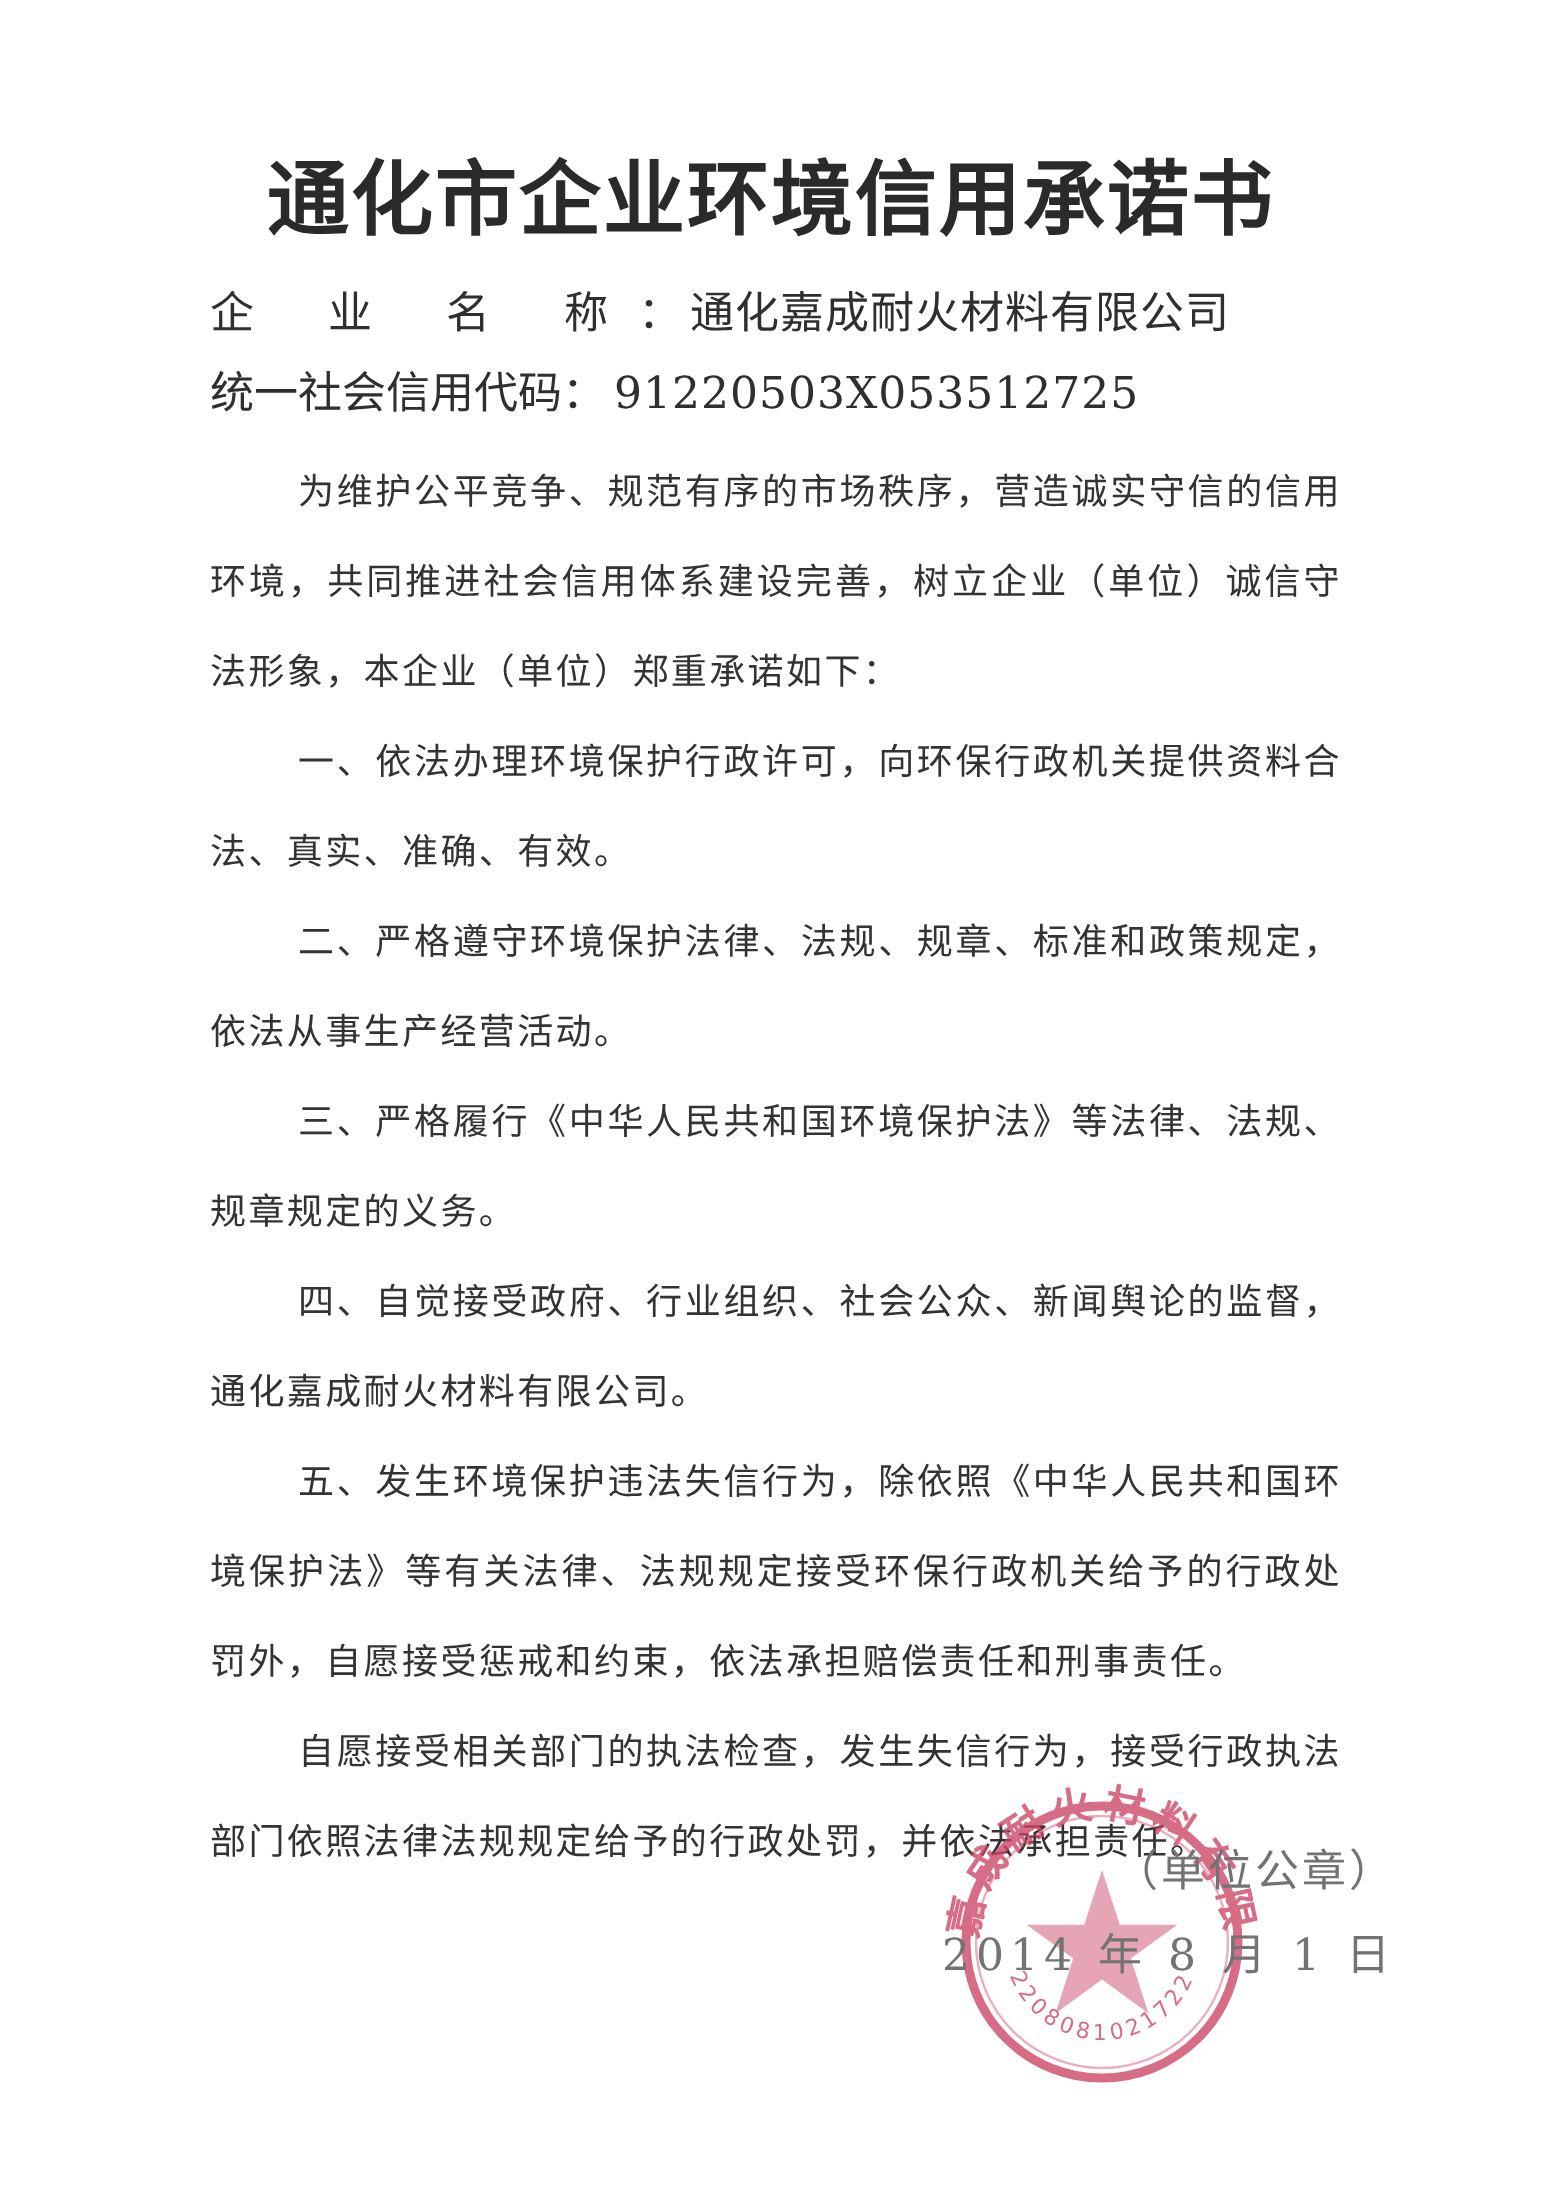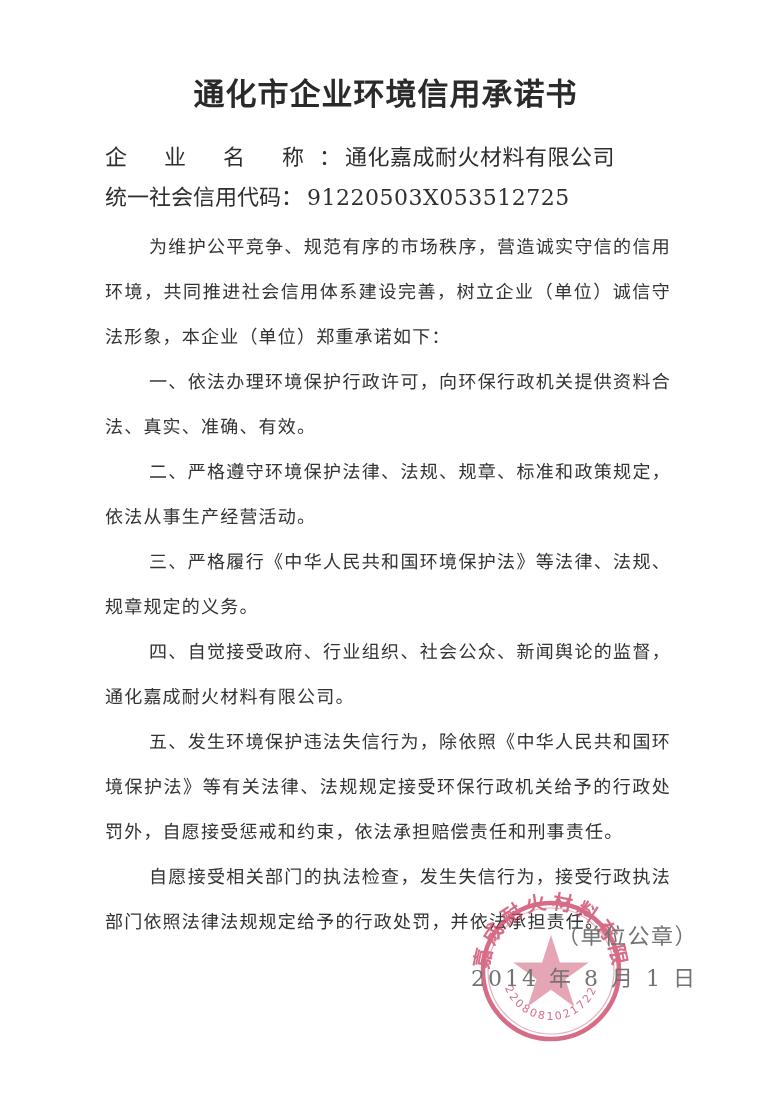--- a/index.html
+++ b/index.html
@@ -22,21 +22,21 @@
   }
 
   
   .doc-title {
     position: absolute;
     left: 0;
     top: 76px;
     width: 771px;
     text-align: center;
     font-family: "DejaVu Serif", "Liberation Serif", serif;
-    font-size: 31px;
+    font-size: 41px;
     font-weight: bold;
     letter-spacing: 1px;
     color: #2a2a2a;
     line-height: 1.2;
   }
 
   
   .header-block {
     position: absolute;
     left: 105px;

